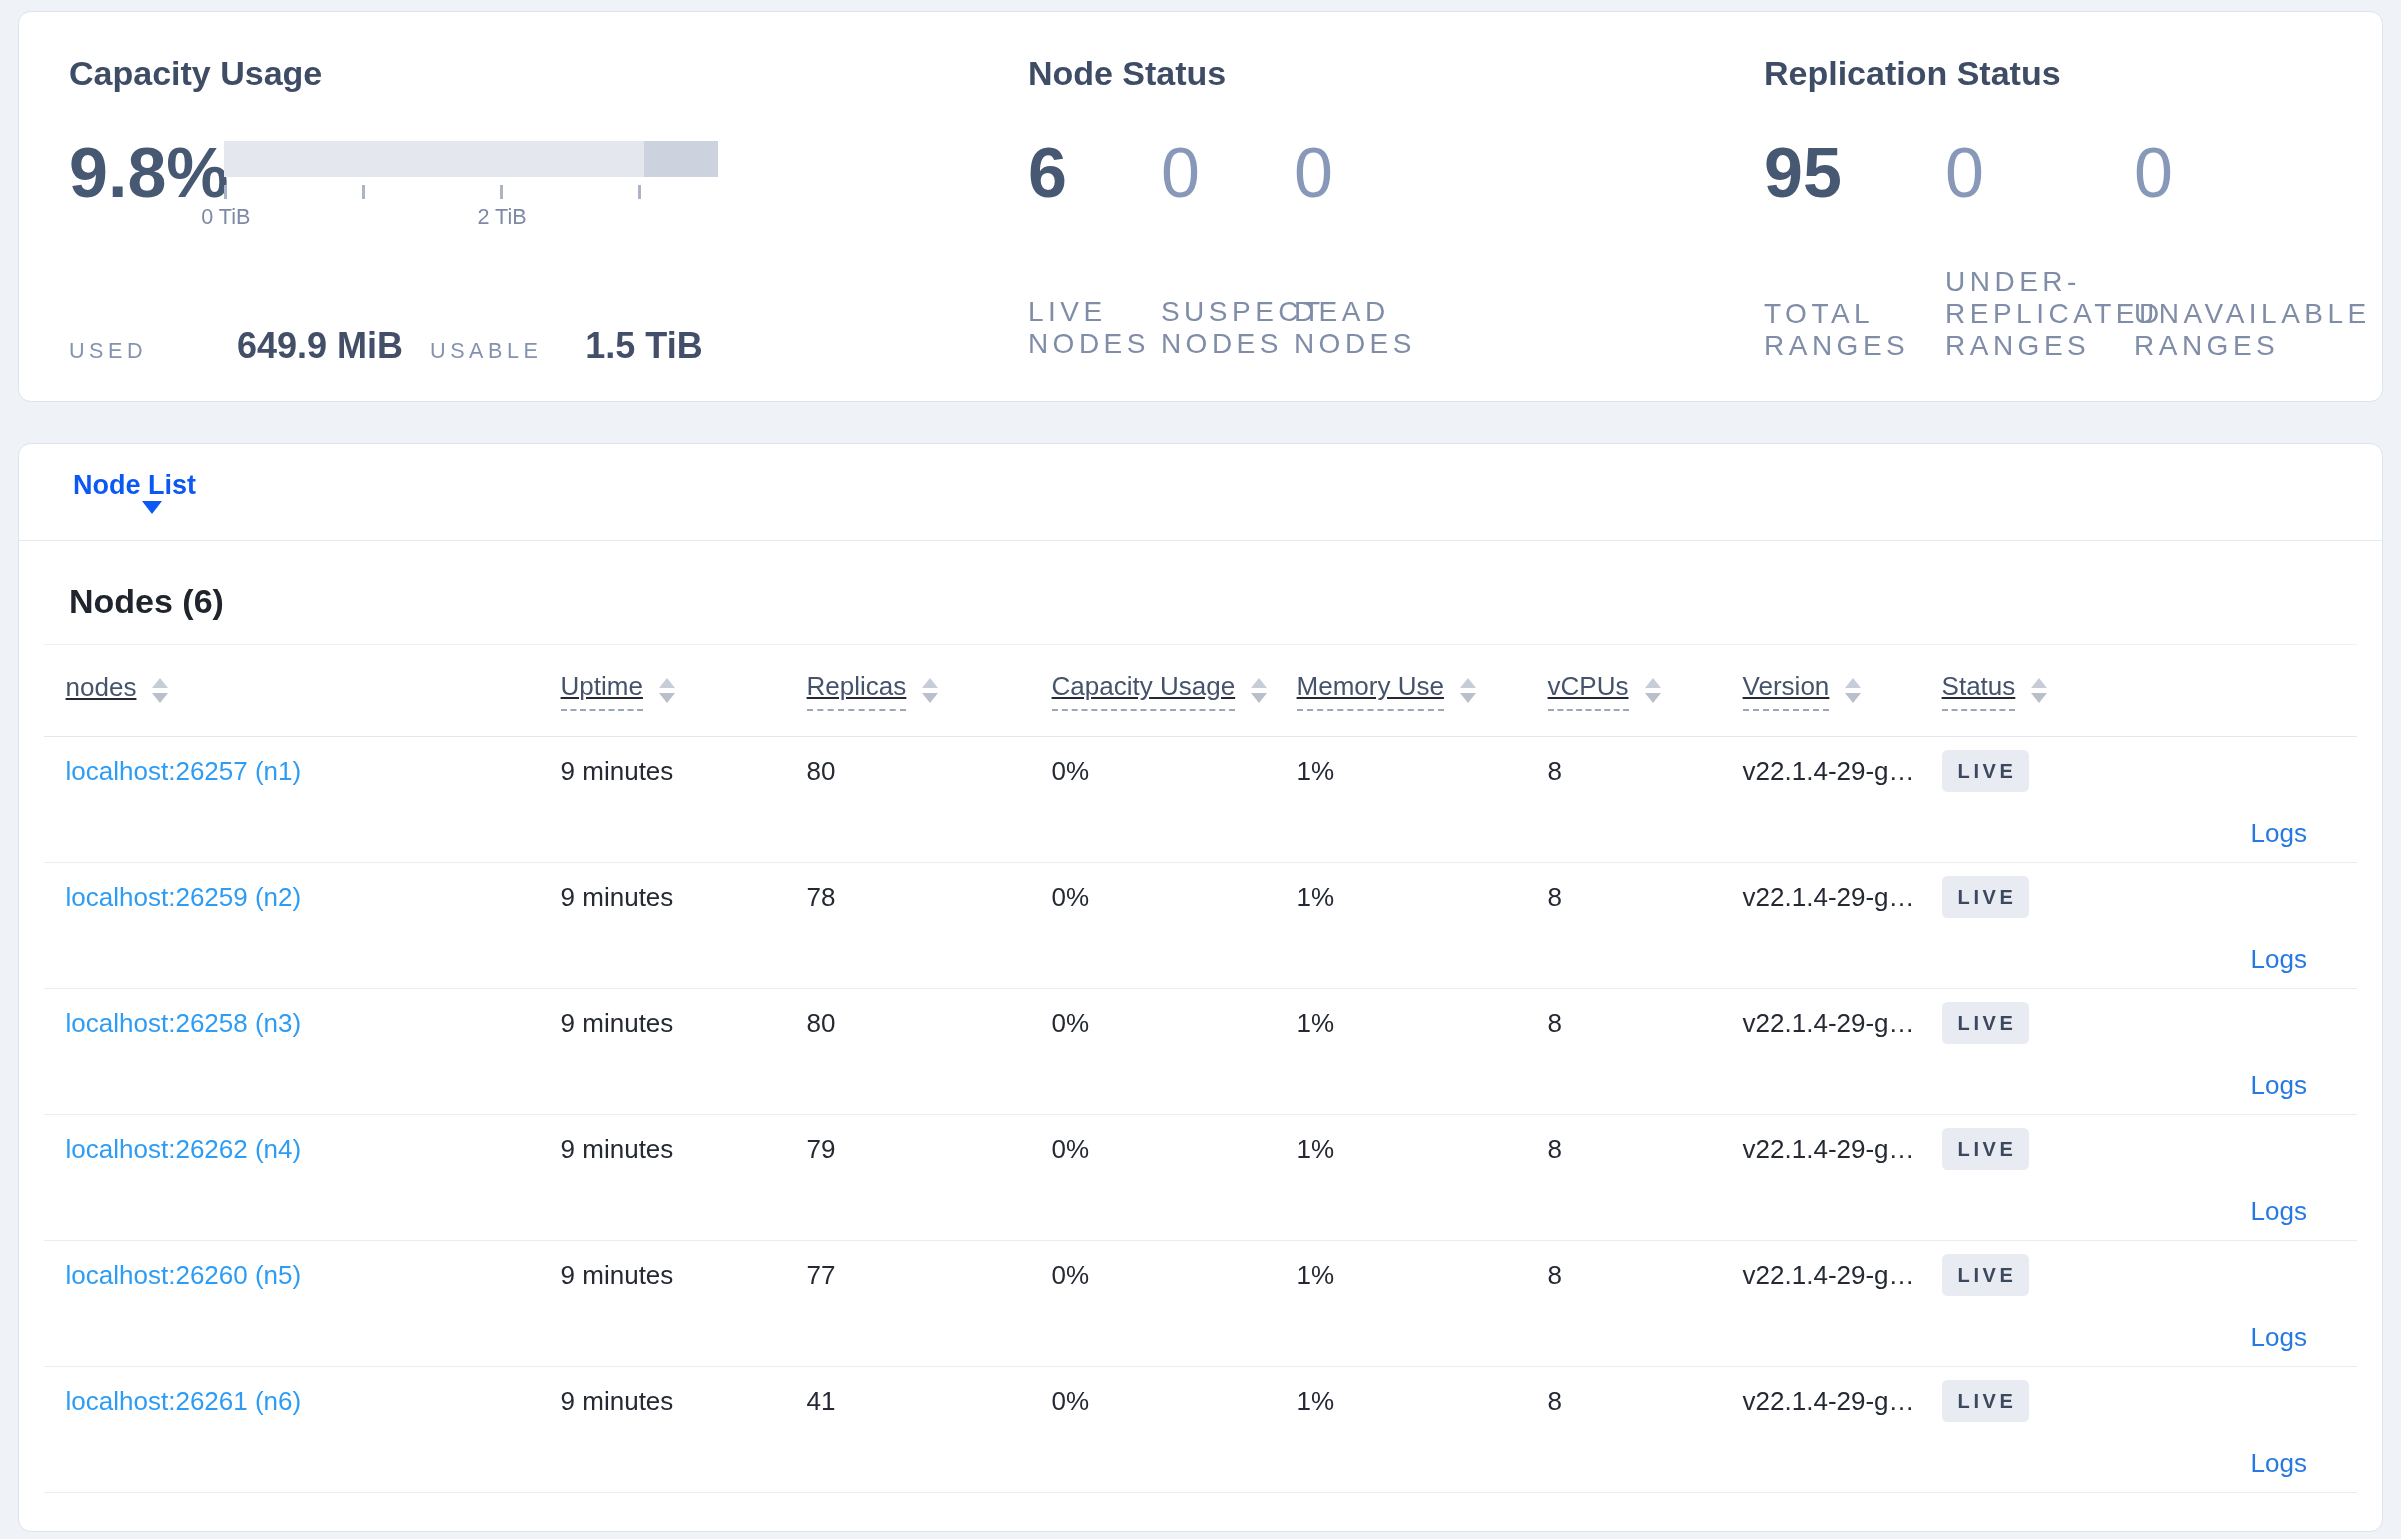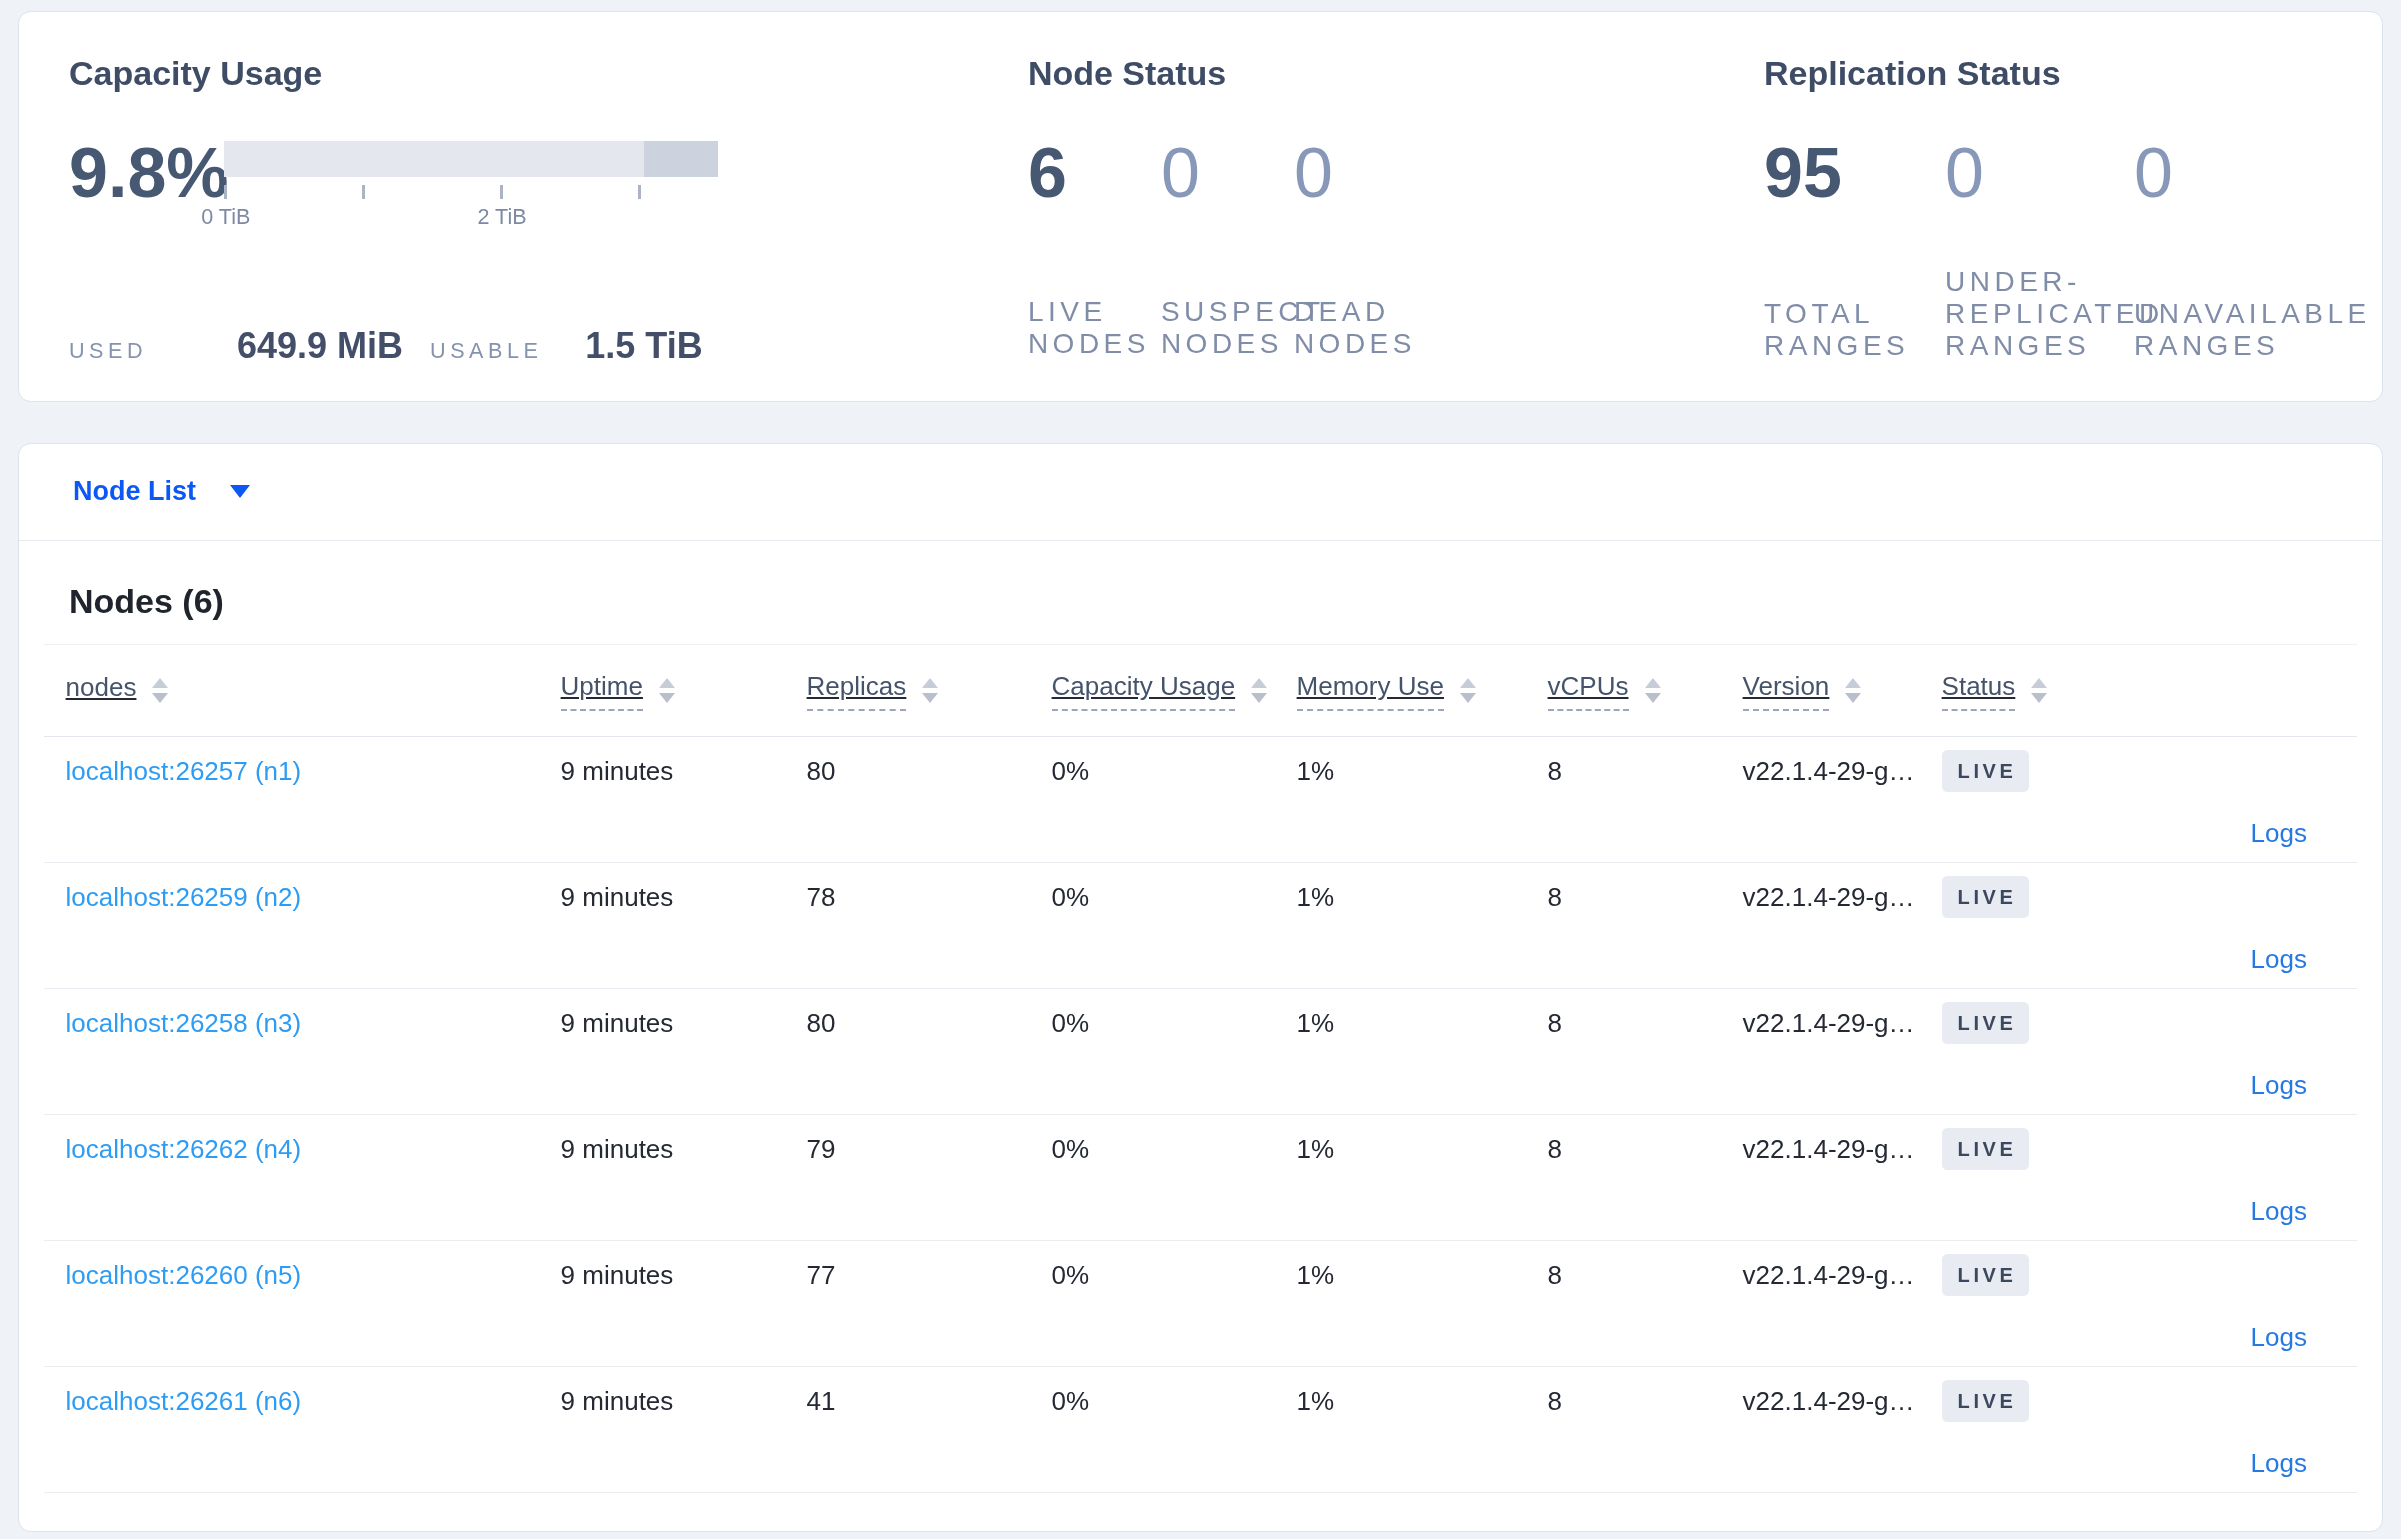--- a/index.html
+++ b/index.html
@@ -75,21 +75,21 @@
   .w240 { width:216px; flex:none; }
 
   
   .list-card { margin:41px 18px 0 18px; height:1089px; overflow:hidden; }
   .nodelist-bar {
     height:97px; display:flex; align-items:center; padding-left:54px;
     border-bottom:1.8px solid #e7ebf0;
   }
   .nodelist-btn {
     display:flex; align-items:center; cursor:pointer;
-    color:var(--nav-link,#0b58f5); font-size:27px; font-weight:700;
+    color:var(--nav-link,#0b58f5); font-size:27px; font-weight:700;flex-direction:column;
   }
   .caret-down {
     width:0; height:0; margin-left:34px;
     border-left:10.8px solid transparent; border-right:10.8px solid transparent;
     border-top:13.5px solid var(--nav-link,#0b58f5);
   }
 
   .nodes-section { padding:0 25px; }
   .nodes-title {
     margin:40px 25px 23.4px 25px;

